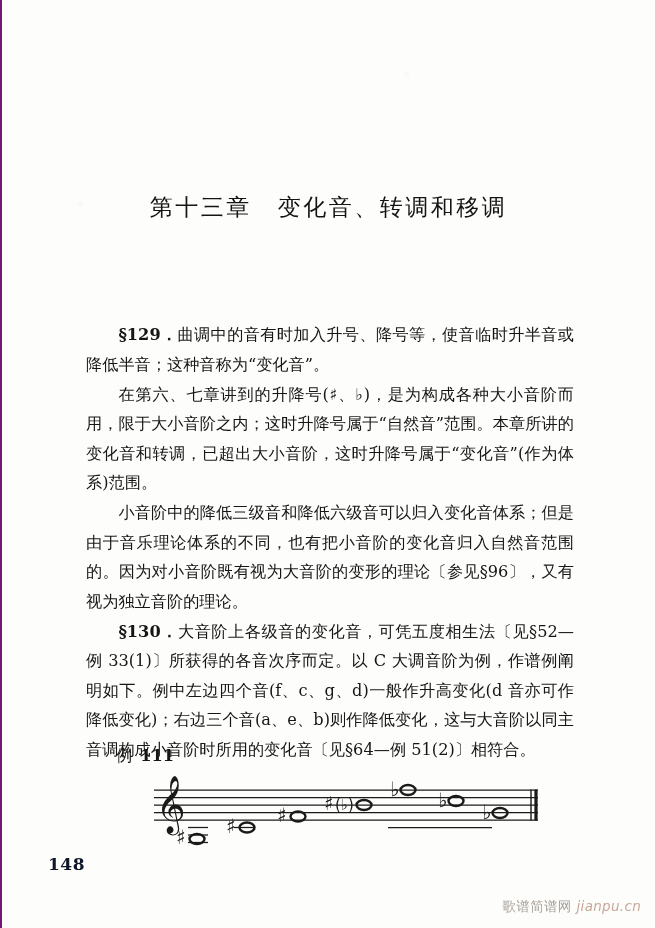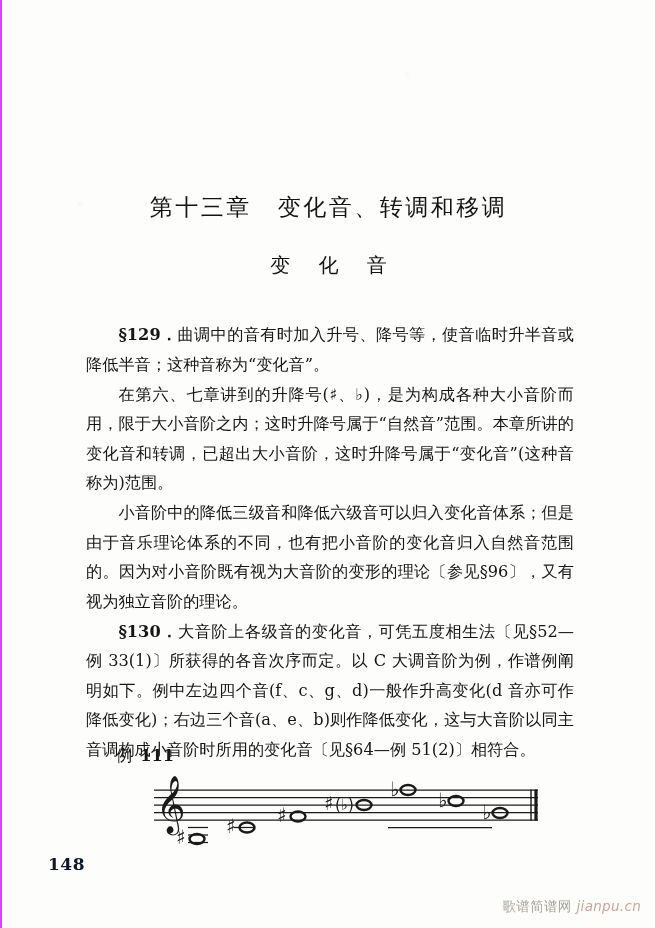--- a/index.html
+++ b/index.html
@@ -10,21 +10,21 @@
   body {
     font-family: "DejaVu Serif", "Liberation Serif", serif;
   }
   .page {
     position: relative;
     width: 655px;
     height: 928px;
     background: #fdfdfb;
     overflow: hidden;
     box-sizing: border-box;
-    border-left: 2px solid #d946ef;
+    border-left: 2px solid #701a75;
   }
   
   .page::before {
     content: "";
     position: absolute;
     inset: 0;
     pointer-events: none;
     background:
       radial-gradient(circle at 12% 22%, rgba(0,0,0,0.018) 0 2px, transparent 3px),
       radial-gradient(circle at 62% 8%, rgba(0,0,0,0.015) 0 2px, transparent 3px),
@@ -134,25 +134,24 @@
 </head>
 <body>
 
 <div class="page">
   <div class="content">
 
     <div class="chapter-title">
       <span>第十三章</span><span class="gap"></span><span>变化音、转调和移调</span>
     </div>
 
-    <div class="section-title">变 化 音</div>
 
     <div class="body-text">
       <p class="para"><span class="sec-no">§129．</span><span>曲调中的音有时加入升号、降号等，使音临时升半音或降低半音；这种音称为“变化音”。</span></p>
-      <p class="para"><span>在第六、七章讲到的升降号(♯、♭)，是为构成各种大小音阶而用，限于大小音阶之内；这时升降号属于“自然音”范围。本章所讲的变化音和转调，已超出大小音阶，这时升降号属于“变化音”(这种音称为)范围。</span></p>
+      <p class="para"><span>在第六、七章讲到的升降号(♯、♭)，是为构成各种大小音阶而用，限于大小音阶之内；这时升降号属于“自然音”范围。本章所讲的变化音和转调，已超出大小音阶，这时升降号属于“变化音”(作为体系)范围。</span></p>
       <p class="para"><span>小音阶中的降低三级音和降低六级音可以归入变化音体系；但是由于音乐理论体系的不同，也有把小音阶的变化音归入自然音范围的。因为对小音阶既有视为大音阶的变形的理论〔参见§96〕，又有视为独立音阶的理论。</span></p>
       <p class="para"><span class="sec-no">§130．</span><span>大音阶上各级音的变化音，可凭五度相生法〔见§52—例 33(1)〕所获得的各音次序而定。以 C 大调音阶为例，作谱例阐明如下。例中左边四个音(f、c、g、d)一般作升高变化(d 音亦可作降低变化)；右边三个音(a、e、b)则作降低变化，这与大音阶以同主音调构成小音阶时所用的变化音〔见§64—例 51(2)〕相符合。</span></p>
     </div>
 
     <div class="example-label">
       <span>例</span><span class="num">111</span>
     </div>
 
     <div class="staff-wrap">
       <svg class="staff-svg" width="390" height="78" viewBox="0 0 390 78" xmlns="http://www.w3.org/2000/svg">

